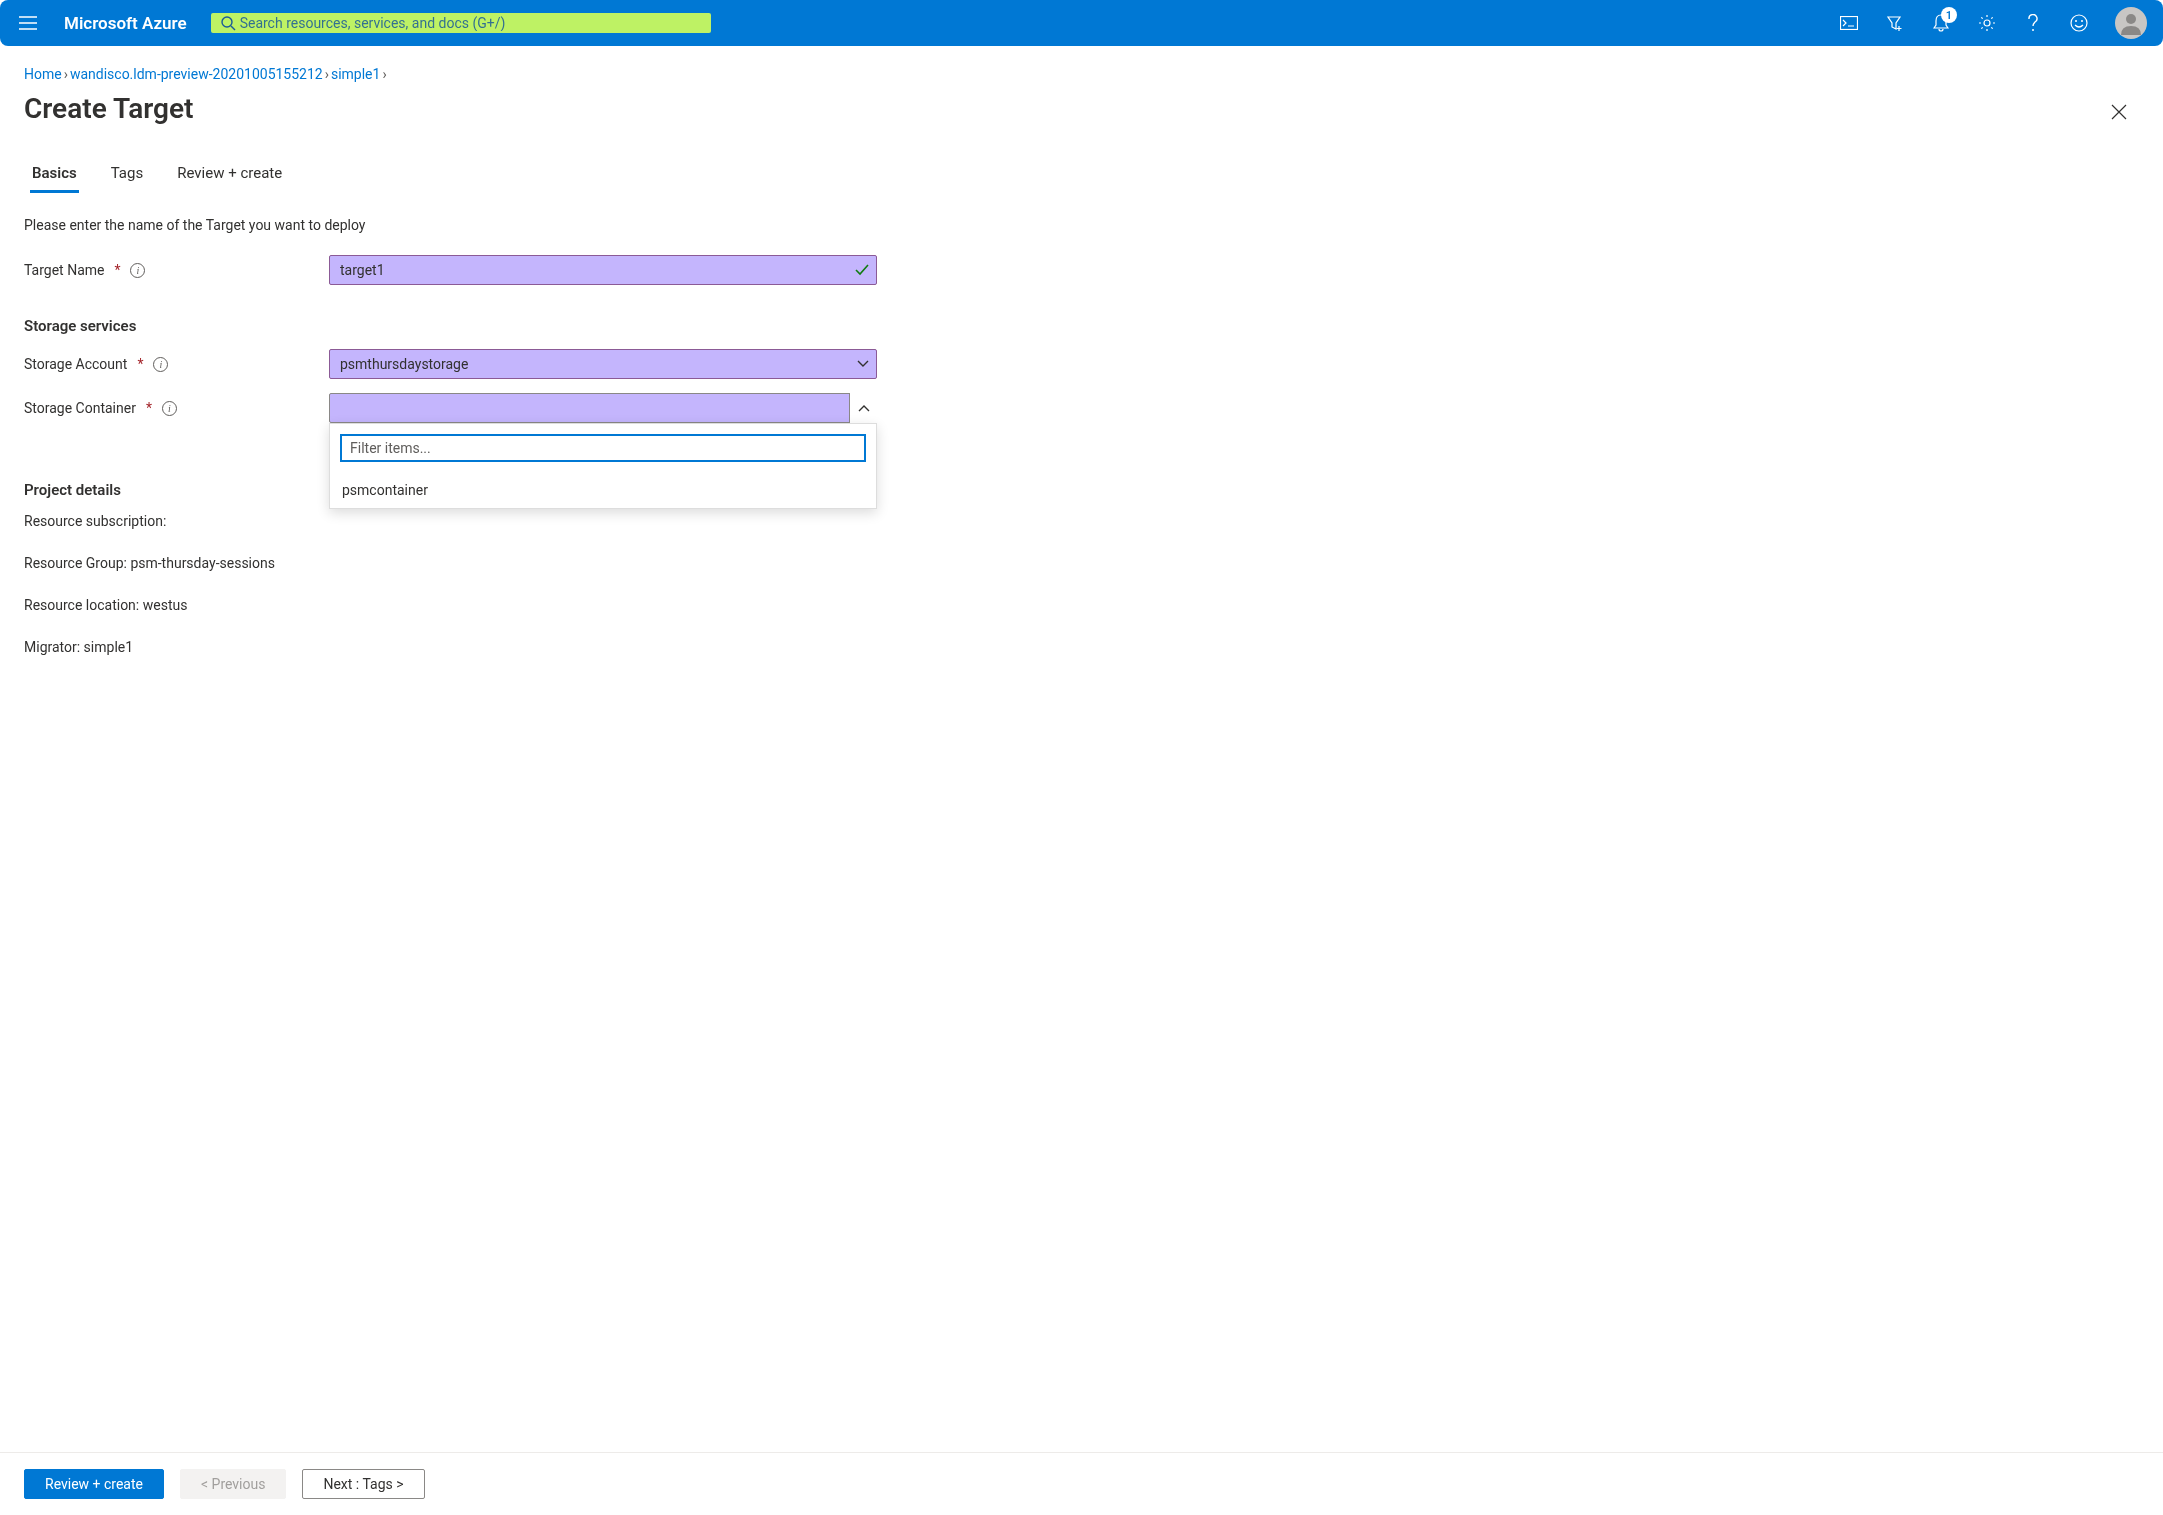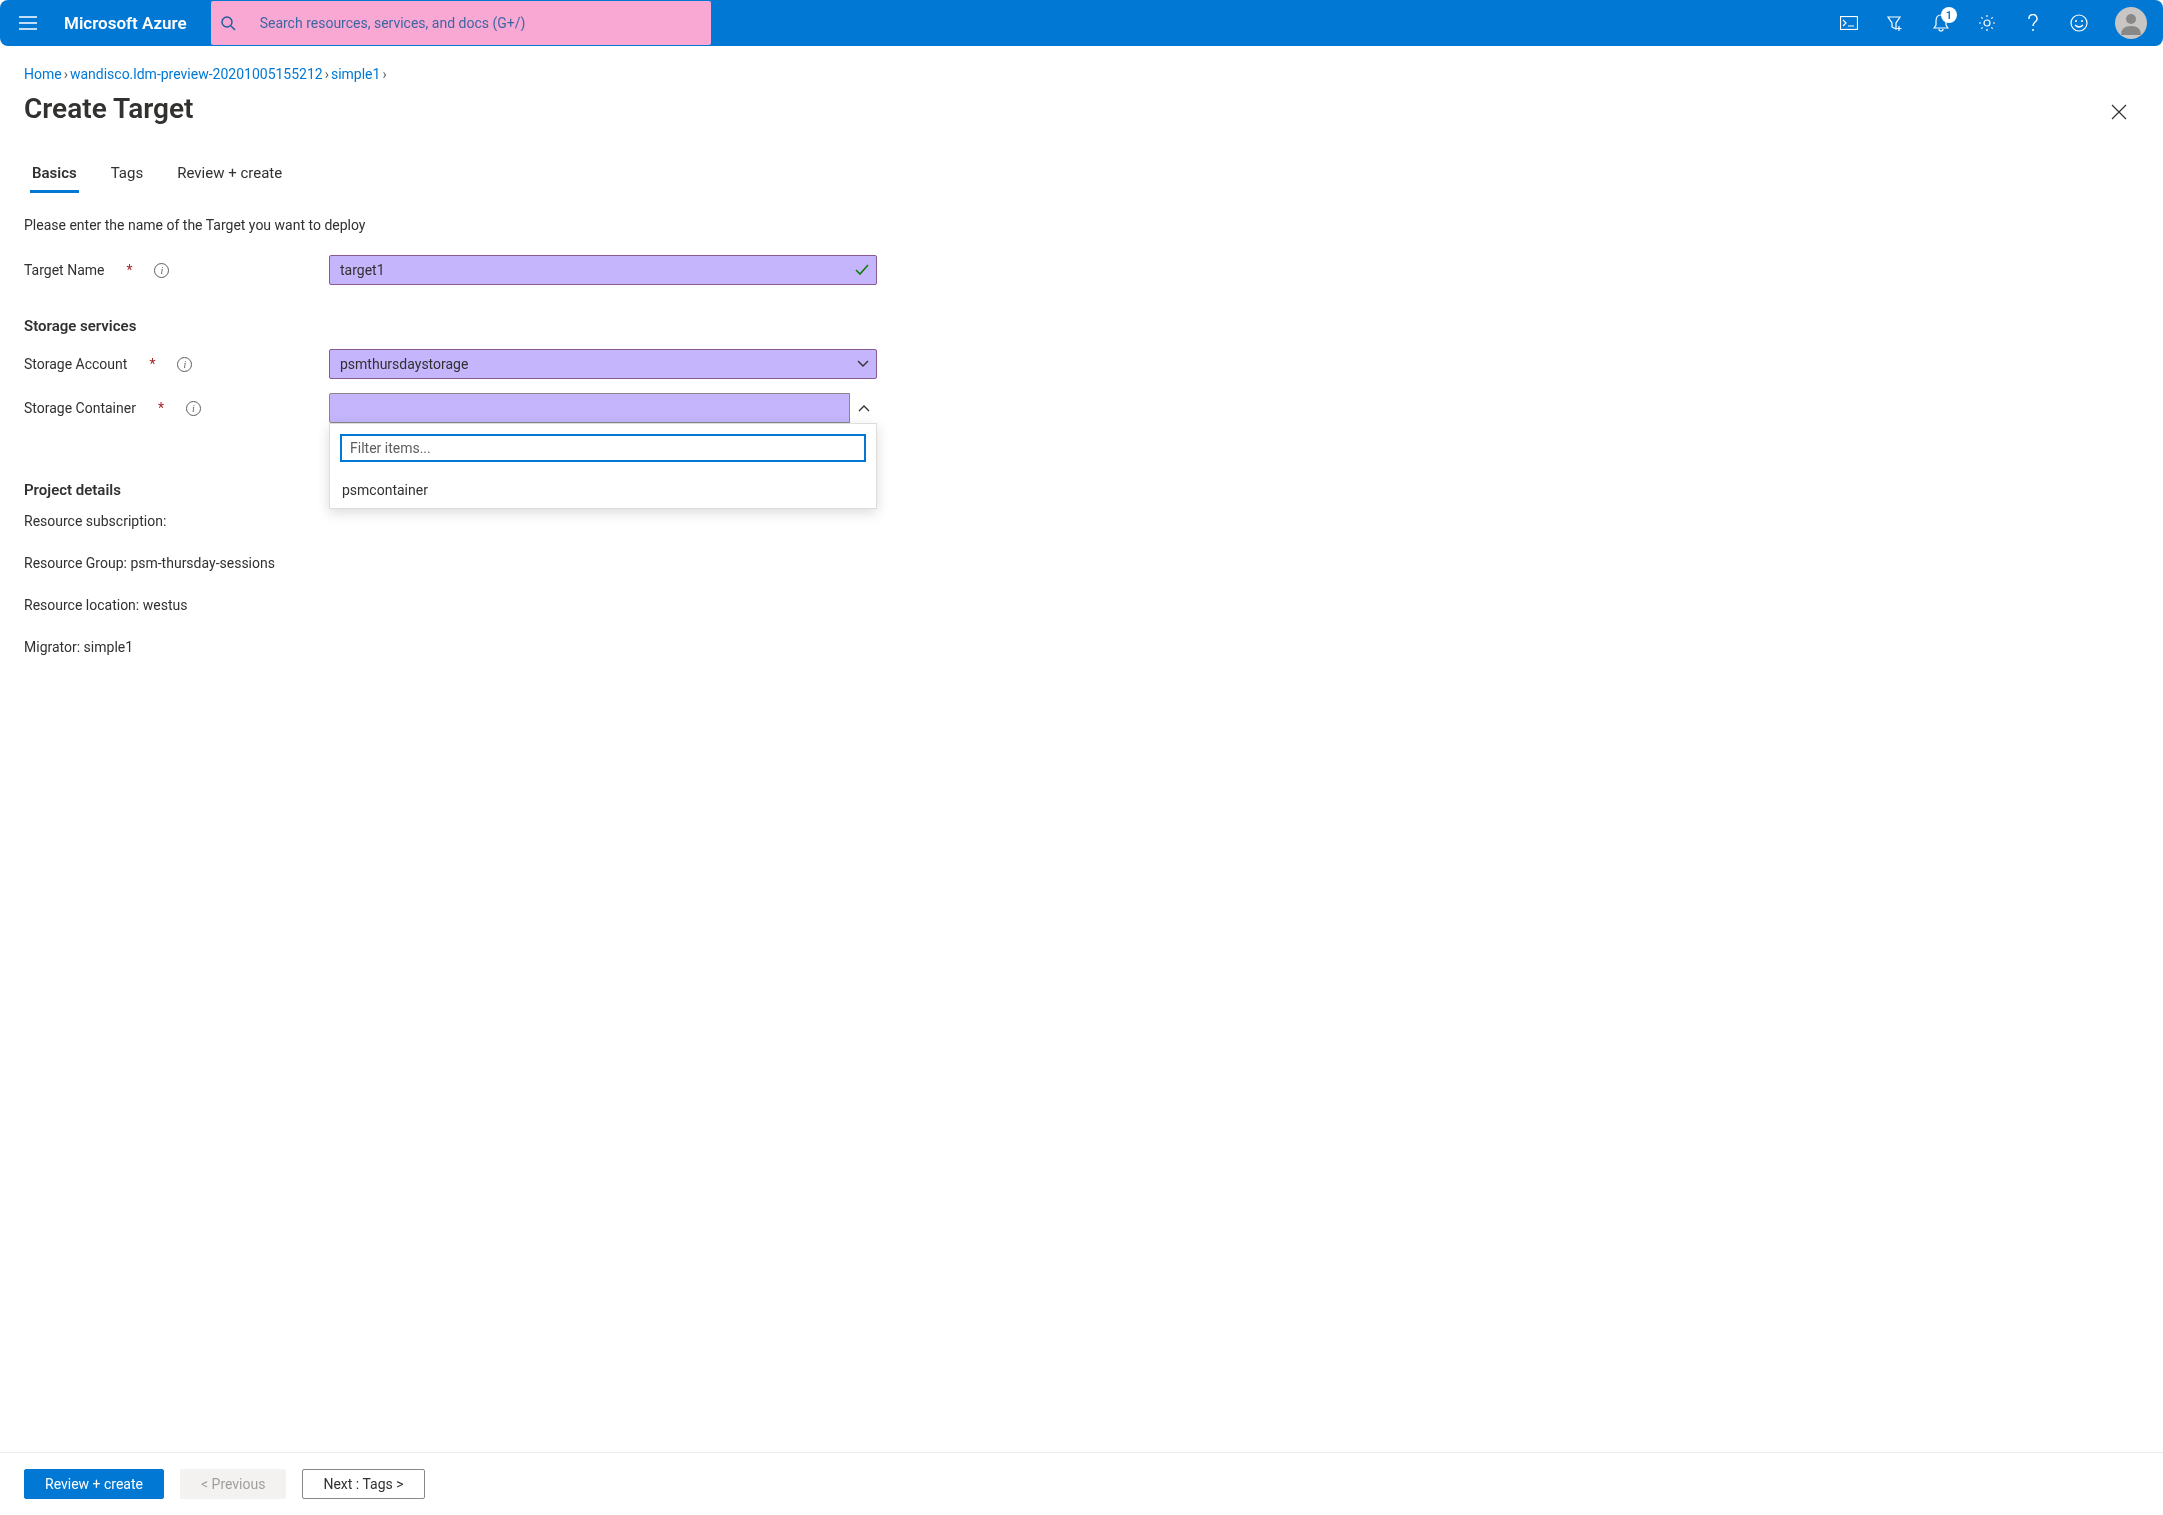--- a/index.html
+++ b/index.html
@@ -22,27 +22,27 @@
   }
   .brand {
     color: #fff;
     font-weight: 600;
     font-size: 17px;
     padding: 0 16px 0 8px;
     white-space: nowrap;
   }
   .searchbox {
     flex: 0 0 500px;
-    height: 44px;
-    background: #f9a8d4;
+    height: 20px;
+    background: #bef264;
     border-radius: 2px;
     display: flex;
     align-items: center;
     padding: 0 10px;
-    gap: 24px;
+    gap: 4px;
   }
   .searchbox input {
     flex: 1;
     border: none;
     background: transparent;
     color: #004578;
     font-size: 14px;
     outline: none;
   }
   .searchbox input::placeholder { color: #1a5a99; opacity: 0.85; }
@@ -129,21 +129,21 @@
   }
   .intro-line { margin-bottom: 22px; }
   .section-title { font-weight: 600; font-size: 15px; margin: 32px 0 14px 0; }
   .form-row {
     display: flex; align-items: center;
     margin-bottom: 14px;
     position: relative;
   }
   .form-label {
     flex: 0 0 305px;
-    display: flex; align-items: center; gap: 22px;
+    display: flex; align-items: center; gap: 10px;
   }
   .req-star { color: #a4262c; }
   .info-icon {
     display: inline-flex; align-items: center; justify-content: center;
     width: 15px; height: 15px;
     border: 1px solid #605e5c;
     border-radius: 50%;
     font-size: 10px;
     color: #605e5c;
     font-style: italic;

